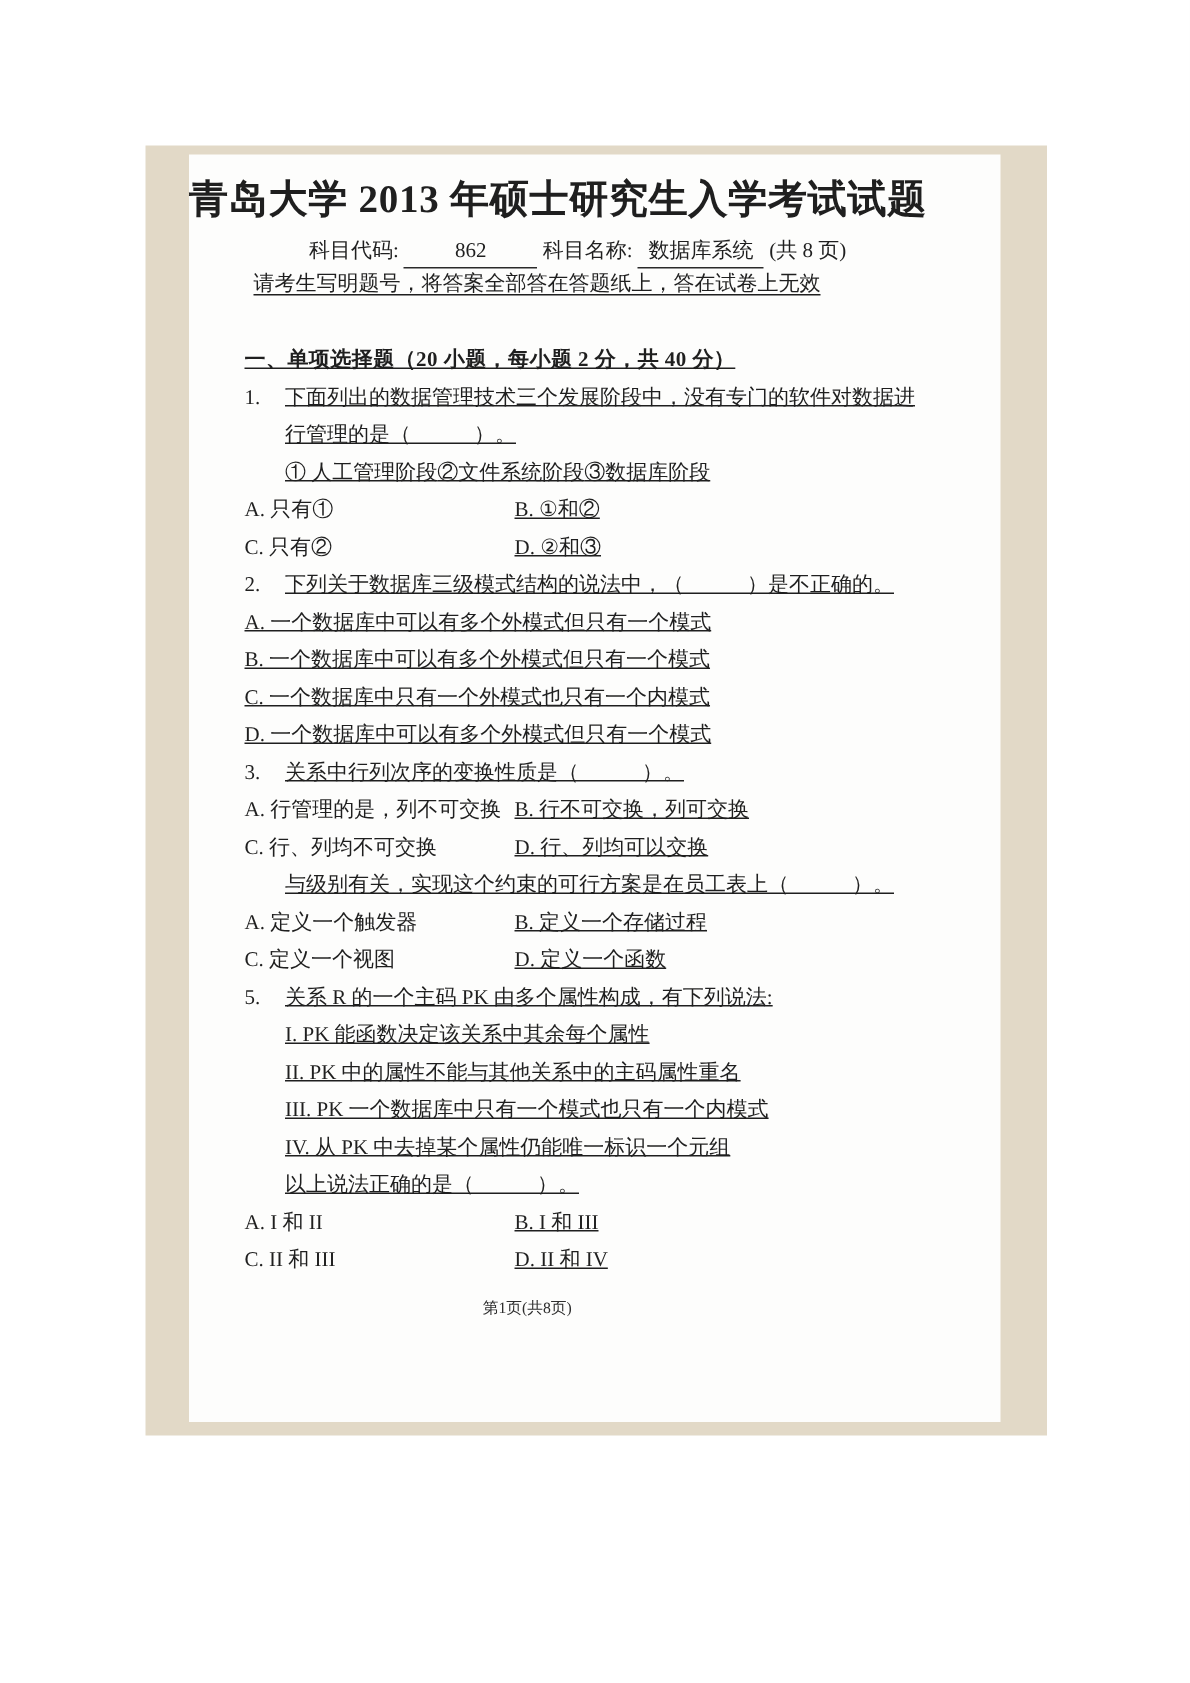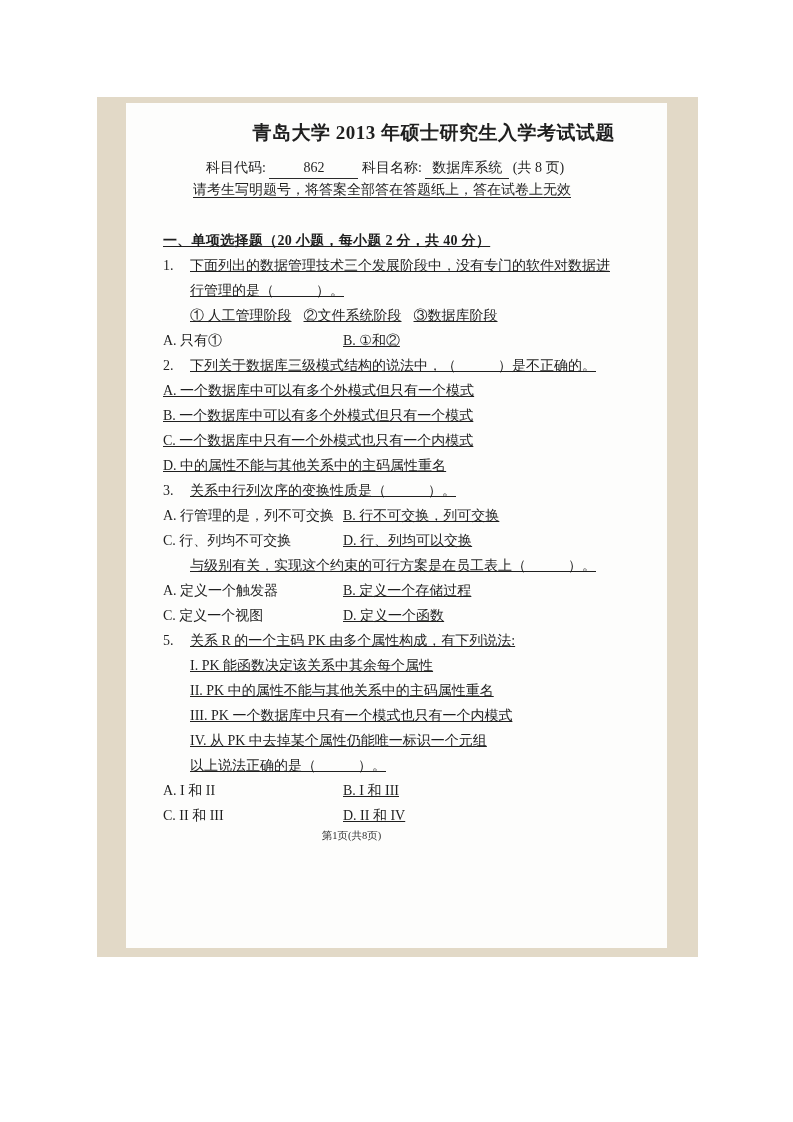--- a/index.html
+++ b/index.html
@@ -16,22 +16,22 @@
     background: #e2d9c7;
   }
   .paper {
     position: absolute; left: 29px; top: 6px;
     width: 541px; height: 845px;
     background: #fdfdfc;
   }
   .title {
     margin-top: 16px;
     padding-right: 52px;
-    text-align: right;
-    font-size: 19px;
+    text-align: left;
+    font-size: 26px;
     font-weight: bold;
     line-height: 28px;
     letter-spacing: 0.5px;
     white-space: nowrap;
   }
   .subject-line {
     margin-top: 10px;
     margin-left: 80px;
     font-size: 14px;
     line-height: 21px;
@@ -43,21 +43,21 @@
     padding: 0 34px;
     text-align: left;
   }
   .blank-name {
     display: inline-block;
     border-bottom: 1px solid #2a2a2a;
     padding: 0 7px;
     text-align: center;
   }
   .notice {
-    margin-left: 67px;
+    margin-left: 43px;
     font-size: 14px;
     line-height: 21px;
     white-space: nowrap;
   }
   .notice span {
     text-decoration: underline;
     text-underline-offset: 3px;
   }
   .body-block {
     margin-top: 28px;
@@ -66,28 +66,28 @@
     text-decoration: underline;
   }
   .line {
     line-height: 25px;
     height: 25px;
     white-space: nowrap;
   }
   .line.section { font-weight: bold; letter-spacing: 0.3px; }
   .qnum { display: inline-block; width: 27px; }
   .cont { padding-left: 27px; }
-  .subrow { padding-left: 27px; display: flex; gap: 12px; }
+  .subrow { padding-left: 27px; display: flex; }
   .colA { display: inline-block; width: 180px; }
   .footer {
     text-align: center;
     padding-right: 90px;
     font-size: 10.5px;
     line-height: 14px;
-    margin-top: 1px;
+    margin-top: 13px;
     color: #2e2e2e;
   }
 </style>
 </head>
 <body>
 
 <div class="backdrop">
   <div class="paper">
 
     <div class="title">青岛大学 2013 年硕士研究生入学考试试题</div>
@@ -113,28 +113,31 @@
       </div>
       <div class="line cont">行管理的是（　　　）。</div>
       <div class="line subrow">
         <span>① 人工管理阶段</span>
         <span>②文件系统阶段</span>
         <span>③数据库阶段</span>
       </div>
       <div class="line">
         <span class="colA">A. 只有①</span><span>B. ①和②</span>
       </div>
+      <div class="line">
+        <span class="colA">C. 只有②</span><span>D. ②和③</span>
+      </div>
 
       <div class="line">
         <span class="qnum">2.</span><span>下列关于数据库三级模式结构的说法中，（　　　）是不正确的。</span>
       </div>
       <div class="line">A. 一个数据库中可以有多个外模式但只有一个模式</div>
       <div class="line">B. 一个数据库中可以有多个外模式但只有一个模式</div>
       <div class="line">C. 一个数据库中只有一个外模式也只有一个内模式</div>
-      <div class="line">D. 中的属性不能与其他关系中的主码属性重名</div>
+      <div class="line">D. 一个数据库中可以有多个外模式但只有一个模式</div>
 
       <div class="line">
         <span class="qnum">3.</span><span>关系中行列次序的变换性质是（　　　）。</span>
       </div>
       <div class="line">
         <span class="colA">A. 行管理的是，列不可交换</span><span>B. 行不可交换，列可交换</span>
       </div>
       <div class="line">
         <span class="colA">C. 行、列均不可交换</span><span>D. 行、列均可以交换</span>
       </div>

